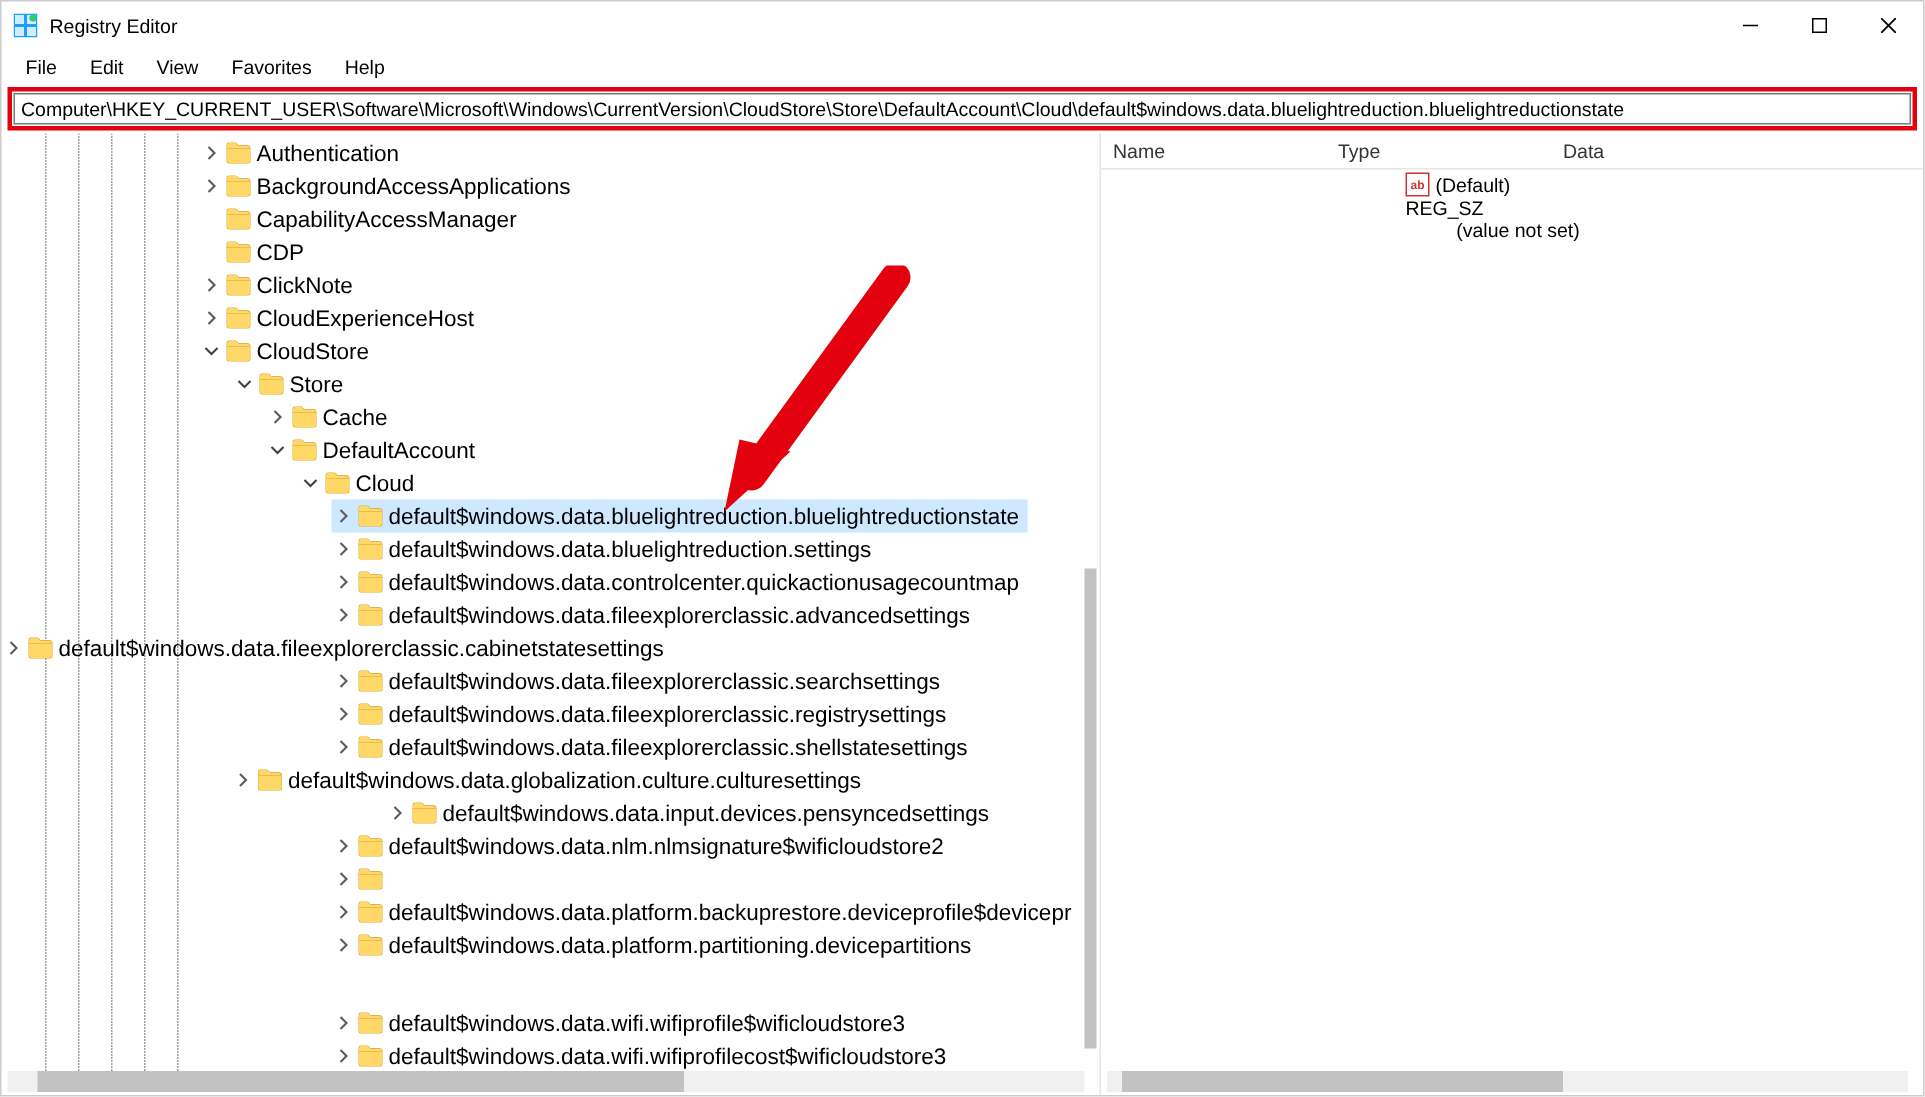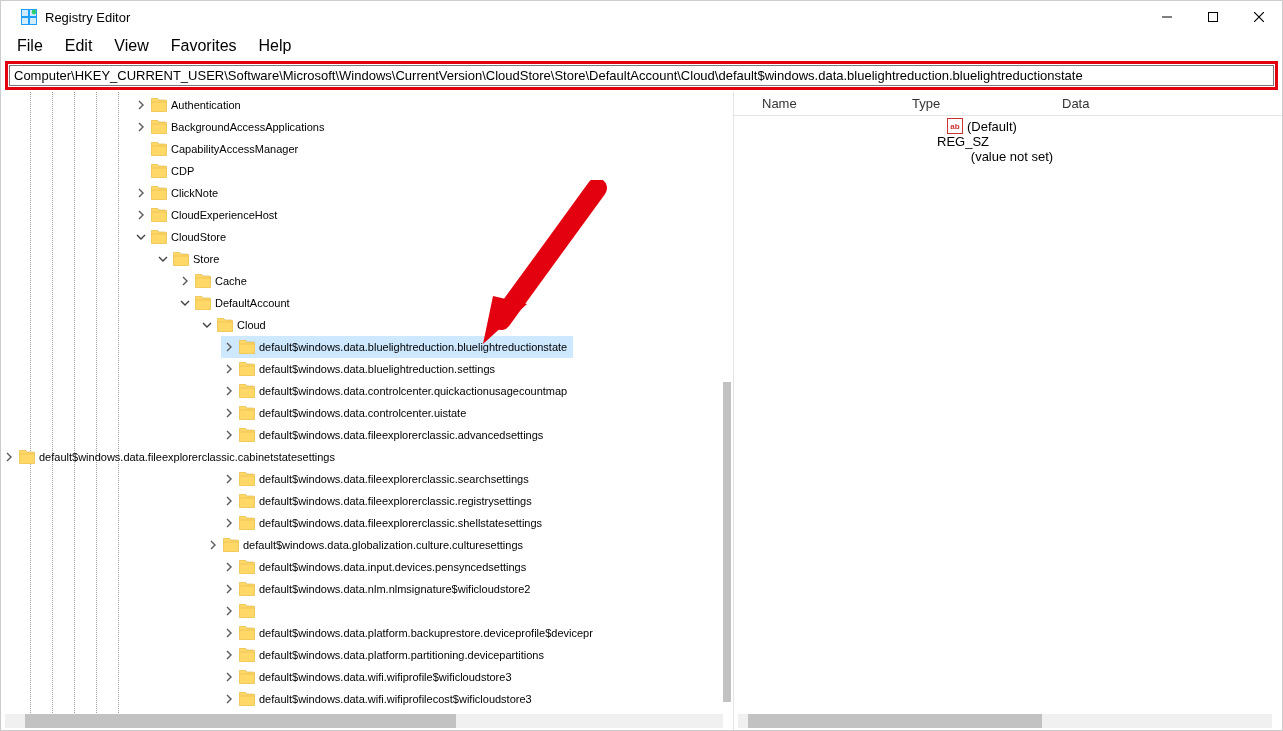--- a/index.html
+++ b/index.html
@@ -1,39 +1,39 @@
 <!DOCTYPE html>
 <html><head>
 <meta charset="utf-8">
 <style>
 * { box-sizing: border-box; margin: 0; padding: 0; }
 body { font-family: "Segoe UI", Tahoma, sans-serif; font-size: 13px; background: #fff; color: #000; width: 1283px; height: 731px; overflow: hidden; border: 1px solid #ccc; display: flex; flex-direction: column; }
-.titlebar { display: flex; align-items: center; height: 32px; padding: 0 0 0 8px; margin-left: 12px; }
+.titlebar { display: flex; align-items: center; height: 32px; padding: 0 0 0 8px; }
 .titlebar .appicon { width: 16px; height: 16px; margin-right: 8px; }
 .titlebar .title { flex: 1; font-size: 13px; }
 .winbtns { display: flex; }
 .winbtn { width: 46px; height: 32px; display: flex; align-items: center; justify-content: center; }
 .winbtn svg { width: 10px; height: 10px; }
-.menubar { display: flex; gap: 2px; padding: 2px 6px 4px 6px; font-size: 16px; }
+.menubar { display: flex; gap: 2px; padding: 2px 6px 4px 6px; font-size: 13px; }
 .menubar .menuitem { padding: 2px 10px; cursor: default; }
 .addressframe { margin: 0 4px 2px 4px; border: 3px solid #e3000f; padding: 1px; }
 .addressbar { border: 1px solid #7a7a7a; background: #fff; font-size: 13px; padding: 2px 4px; width: 100%; white-space: nowrap; overflow: hidden; }
 .content { flex: 1; display: flex; min-height: 0; }
 .treepane { width: 733px; border-right: 1px solid #e5e5e5; position: relative; overflow: hidden; }
 .treepane-inner { position: absolute; inset: 0; overflow: hidden; }
 .valuespane { flex: 1; display: flex; flex-direction: column; overflow: hidden; position: relative; }
 .colheaders { display: flex; border-bottom: 1px solid #e5e5e5; font-size: 13px; color: #333; padding: 4px 0 4px 8px; }
 .colheaders div { padding-right: 8px; }
-.col-name { width: 150px; margin-left: 20px; }
+.col-name { width: 150px; }
 .col-type { width: 150px; }
 .col-data { flex: 1; }
 .valuerow { display: flex; padding: 2px 0 2px 8px; align-items: center; flex-direction: column; }
 .valicon { width: 16px; height: 16px; margin-right: 4px; background:#fff; border:1px solid #cc3333; display:flex;align-items:center;justify-content:center;font-size:8px;color:#cc3333;font-weight:bold;}
 .valuerow .col-name { display:flex; align-items:center; }
-.tree { padding-top: 2px; font-size: 11px; position: relative; }
+.tree { padding-top: 2px; font-size: 15px; position: relative; }
 .node { position: relative; }
 .node-row { display: flex; align-items: center; height: 22px; white-space: nowrap; }
 .node-row.selected { background: #cde8ff; }
 .exp { width: 16px; height: 16px; display: flex; align-items: center; justify-content: center; color: #5a5a5a; font-size: 10px; }
 .foldericon { width: 16px; height: 14px; margin: 0 4px 0 2px; }
 .label { padding-right: 6px; }
 .vline { position: absolute; top: 0; bottom: 0; width: 1px; background: repeating-linear-gradient(to bottom, #a0a0a0 0 1px, transparent 1px 2px); }
 .vlines { position:absolute; top:0; bottom:15px; pointer-events:none; }
 .arrow-annotation { position: absolute; pointer-events: none; }
 .hscroll { position: absolute; left: 4px; right: 10px; bottom: 2px; height: 14px; background: #f0f0f0; }
@@ -287,34 +287,20 @@
             <div class="node-row" style="padding-left: 220px;">
               <span class="exp">
                 <svg width="10" height="10" viewBox="0 0 10 10">
                   <path d="M3 1 L7 5 L3 9" fill="none" stroke="#5a5a5a" stroke-width="1.4"></path>
                 </svg>
               </span>
               <span class="foldericon"><svg viewBox="0 0 16 14">
                   <path d="M0 2 Q0 0 2 0 H6 L8 2 H14 Q16 2 16 4 V12 Q16 14 14 14 H2 Q0 14 0 12 Z" fill="#ffd868" stroke="#caa430" stroke-width="0.5"></path>
                   <path d="M0 4 H16" stroke="#e6b94a" stroke-width="0.6"></path>
                 </svg></span>
-              <span class="label">default$windows.data.controlcenter.uistate</span>
-            </div>
-          </div>
-          <div class="node">
-            <div class="node-row" style="padding-left: 220px;">
-              <span class="exp">
-                <svg width="10" height="10" viewBox="0 0 10 10">
-                  <path d="M3 1 L7 5 L3 9" fill="none" stroke="#5a5a5a" stroke-width="1.4"></path>
-                </svg>
-              </span>
-              <span class="foldericon"><svg viewBox="0 0 16 14">
-                  <path d="M0 2 Q0 0 2 0 H6 L8 2 H14 Q16 2 16 4 V12 Q16 14 14 14 H2 Q0 14 0 12 Z" fill="#ffd868" stroke="#caa430" stroke-width="0.5"></path>
-                  <path d="M0 4 H16" stroke="#e6b94a" stroke-width="0.6"></path>
-                </svg></span>
               <span class="label">default$windows.data.fileexplorerclassic.advancedsettings</span>
             </div>
           </div>
           <div class="node">
             <div class="node-row" style="">
               <span class="exp">
                 <svg width="10" height="10" viewBox="0 0 10 10">
                   <path d="M3 1 L7 5 L3 9" fill="none" stroke="#5a5a5a" stroke-width="1.4"></path>
                 </svg>
               </span>
@@ -375,21 +361,21 @@
                 </svg>
               </span>
               <span class="foldericon"><svg viewBox="0 0 16 14">
                   <path d="M0 2 Q0 0 2 0 H6 L8 2 H14 Q16 2 16 4 V12 Q16 14 14 14 H2 Q0 14 0 12 Z" fill="#ffd868" stroke="#caa430" stroke-width="0.5"></path>
                   <path d="M0 4 H16" stroke="#e6b94a" stroke-width="0.6"></path>
                 </svg></span>
               <span class="label">default$windows.data.globalization.culture.culturesettings</span>
             </div>
           </div>
           <div class="node">
-            <div class="node-row" style="padding-left: 220px;">
+            <div class="node-row" style="padding-left: 220px; margin-left: 36px;">
               <span class="exp">
                 <svg width="10" height="10" viewBox="0 0 10 10">
                   <path d="M3 1 L7 5 L3 9" fill="none" stroke="#5a5a5a" stroke-width="1.4"></path>
                 </svg>
               </span>
               <span class="foldericon"><svg viewBox="0 0 16 14">
                   <path d="M0 2 Q0 0 2 0 H6 L8 2 H14 Q16 2 16 4 V12 Q16 14 14 14 H2 Q0 14 0 12 Z" fill="#ffd868" stroke="#caa430" stroke-width="0.5"></path>
                   <path d="M0 4 H16" stroke="#e6b94a" stroke-width="0.6"></path>
                 </svg></span>
               <span class="label">default$windows.data.input.devices.pensyncedsettings</span>
@@ -444,21 +430,21 @@
                 </svg>
               </span>
               <span class="foldericon"><svg viewBox="0 0 16 14">
                   <path d="M0 2 Q0 0 2 0 H6 L8 2 H14 Q16 2 16 4 V12 Q16 14 14 14 H2 Q0 14 0 12 Z" fill="#ffd868" stroke="#caa430" stroke-width="0.5"></path>
                   <path d="M0 4 H16" stroke="#e6b94a" stroke-width="0.6"></path>
                 </svg></span>
               <span class="label">default$windows.data.platform.partitioning.devicepartitions</span>
             </div>
           </div>
           <div class="node">
-            <div class="node-row" style="padding-left: 220px;">
+            <div class="node-row" style="padding-left: 220px; margin-top: 30px;">
               <span class="exp">
                 <svg width="10" height="10" viewBox="0 0 10 10">
                   <path d="M3 1 L7 5 L3 9" fill="none" stroke="#5a5a5a" stroke-width="1.4"></path>
                 </svg>
               </span>
               <span class="foldericon"><svg viewBox="0 0 16 14">
                   <path d="M0 2 Q0 0 2 0 H6 L8 2 H14 Q16 2 16 4 V12 Q16 14 14 14 H2 Q0 14 0 12 Z" fill="#ffd868" stroke="#caa430" stroke-width="0.5"></path>
                   <path d="M0 4 H16" stroke="#e6b94a" stroke-width="0.6"></path>
                 </svg></span>
               <span class="label">default$windows.data.wifi.wifiprofile$wificloudstore3</span>

